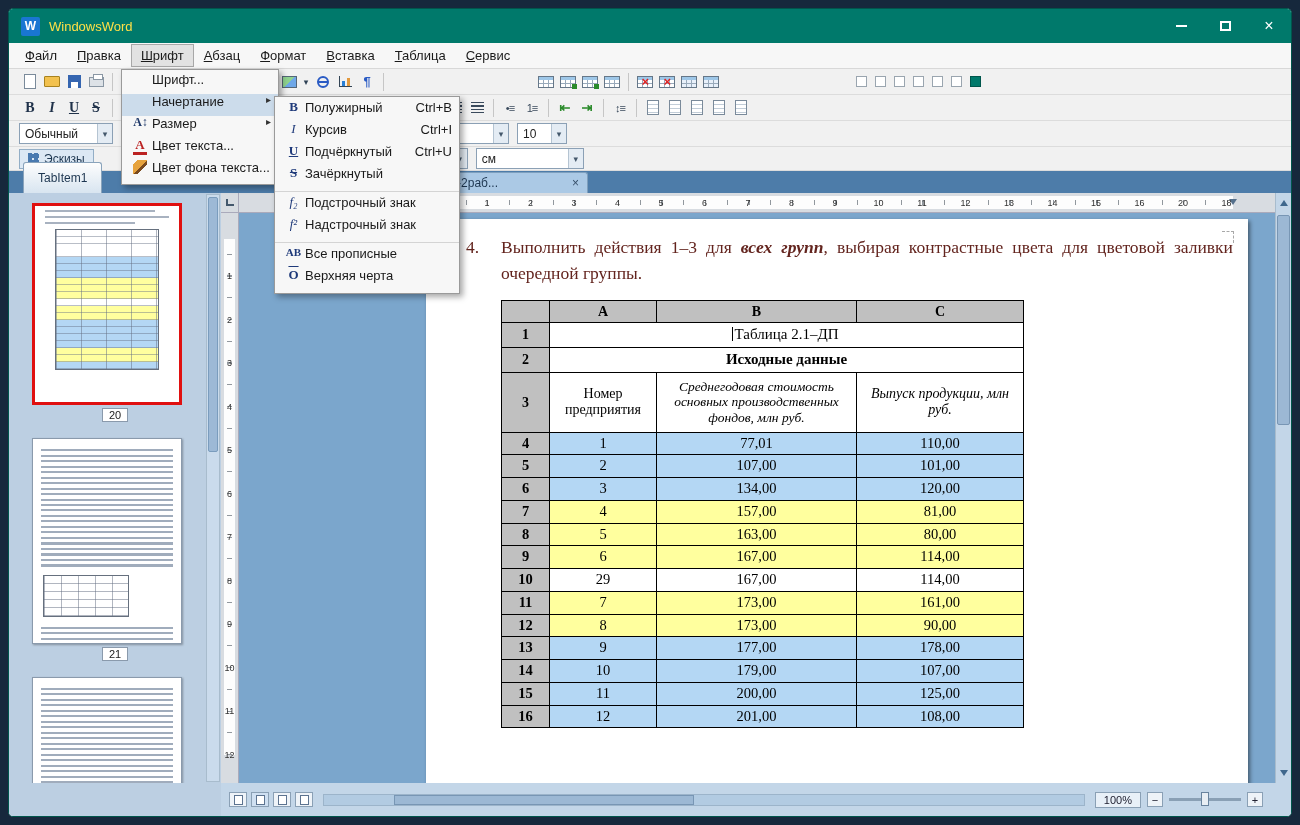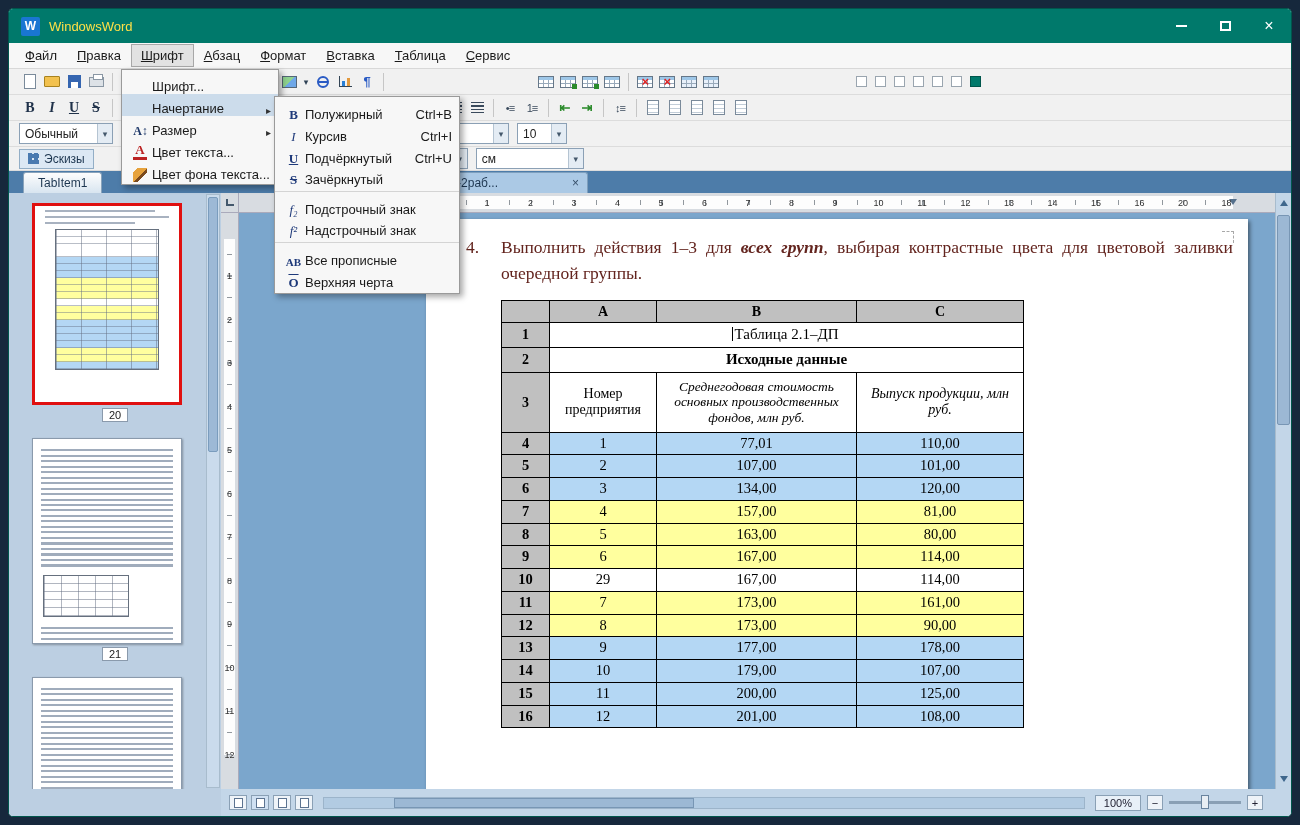--- a/index.html
+++ b/index.html
@@ -69,21 +69,21 @@
           background-image:repeating-linear-gradient(to bottom,transparent 0 3px,#c2cdd8 3px 4px)}
   .combo{height:21px;border:1px solid #8ba0b5;background:#fff;display:flex;align-items:center;font-size:12px;color:#222;padding-left:5px;flex:none}
   .combo-caret{margin-left:auto;width:15px;height:100%;background:#e4ecf4;border-left:1px solid #b5c4d2;display:flex;align-items:center;justify-content:center;font-size:9px;color:#44586c}
   .esk-btn{height:20px;display:flex;align-items:center;gap:5px;background:#dce8f4;border:1px solid #93aec6;padding:0 8px;font-size:12px;color:#1d3650;flex:none}
   .i-thumbgrid{width:11px;height:11px;display:block;background:
     repeating-linear-gradient(90deg,#4a7ab0 0 4px,transparent 4px 6px),
     repeating-linear-gradient(0deg,#4a7ab0 0 4px,transparent 4px 6px)}
 
   
   .tabstrip{height:22px;background:#4d7ca9;display:flex;align-items:flex-end;padding-left:14px;flex:none;position:relative}
-  .tab-left{height:21px;padding:0 14px;background:linear-gradient(#fdfdfd,#d8e5f0);border:1px solid #89a3bb;border-bottom:none;
+  .tab-left{height:31px;padding:0 14px;background:linear-gradient(#fdfdfd,#d8e5f0);border:1px solid #89a3bb;border-bottom:none;
             border-radius:3px 3px 0 0;display:flex;align-items:center;font-size:12px;color:#1d3650}
   .tab-doc{position:absolute;left:357px;top:1px;height:21px;width:222px;background:#abc9e5;border:1px solid #7e9fbd;border-bottom:none;
            border-radius:3px 3px 0 0;display:flex;align-items:center;font-size:12px;color:#1d3650;padding:0 8px}
   .tab-doc .tclose{margin-left:auto;font-size:12px;color:#37506a}
 
   
   .main{position:relative;flex:1;overflow:hidden}
   .thumbpanel{position:absolute;left:0;top:0;bottom:0;width:212px;background:#bccfe2;overflow:hidden}
   .thumb{width:150px;margin-left:23px;background:#fff;position:relative}
   .thumb.sel{border:3px solid #e01010;margin-top:10px;height:202px}
@@ -154,21 +154,21 @@
   tr.plain .dcell{background:#fff}
   .caret-bar{display:inline-block;width:1px;height:14px;background:#000;vertical-align:-2px;margin-right:2px}
 
   
   .vscroll{position:absolute;right:0;top:0;bottom:0;width:16px;background:#c3d6e8;border-left:1px solid #a8bccd}
   .varrow{position:absolute;left:0;width:100%;height:16px;display:flex;align-items:center;justify-content:center}
   .arr-up{width:0;height:0;border:4px solid transparent;border-bottom:6px solid #3f678c;display:block}
   .arr-down{width:0;height:0;border:4px solid transparent;border-top:6px solid #3f678c;display:block}
   .vthumb{position:absolute;left:1px;right:1px;top:22px;height:210px;background:#9cb8d4;border:1px solid #7896b4;border-radius:2px}
 
-  .bottomrow{height:27px;display:flex;flex:none}
+  .bottomrow{height:33px;display:flex;flex:none}
   .br-left{width:212px;background:#bccfe2;flex:none}
   .br-main{flex:1;background:#c3d6e8;display:flex;align-items:center;padding:0 8px;gap:4px}
   .vbtn{width:18px;height:15px;border:1px solid #8aa0b5;background:#eef3f8;display:flex;align-items:center;justify-content:center;flex:none}
   .vbtn.active{background:#cfe0f2}
   .i-view{width:9px;height:10px;border:1px solid #5c7purple}
   .i-view{width:9px;height:10px;border:1px solid #5c7390;background:#fff;display:block}
   .hscroll{flex:1;height:12px;background:#b2cbe2;border:1px solid #9cb4ca;position:relative;margin:0 6px}
   .hthumb{position:absolute;left:70px;width:300px;top:0;bottom:0;background:#9cb8d4;border:1px solid #7896b4}
   .zoomwrap{display:flex;align-items:center;gap:6px;margin-right:4px}
   .zoom-label{border:1px solid #8aa0b5;background:#e8f0f8;font-size:11px;padding:1px 8px;color:#223}
@@ -183,21 +183,21 @@
   .statusbar .seg:nth-child(1){width:96px}
   .statusbar .seg:nth-child(2){width:98px}
   .statusbar .seg:nth-child(3){width:64px}
   .statusbar .seg:nth-child(4){width:64px}
 
   
   .fmenu{position:absolute;left:112px;top:60px;width:158px;background:#f7f7f7;border:1px solid #9a9a9a;
          box-shadow:3px 3px 6px rgba(0,0,0,.35);z-index:55;padding:2px 0}
   .smenu{position:absolute;left:265px;top:87px;width:186px;background:#f7f7f7;border:1px solid #9a9a9a;
          box-shadow:3px 3px 6px rgba(0,0,0,.35);z-index:60;padding:3px 0}
-  .mi{display:flex;align-items:flex-end;height:22px;padding:0 7px;font-size:13px;color:#1a1a1a}
+  .mi{display:flex;align-items:flex-start;height:22px;padding:0 7px;font-size:13px;color:#1a1a1a}
   .mi.selected{background:#ccdceb}
   .mi.sep-after{border-bottom:1px solid #d4d4d4;height:26px;padding-bottom:4px;margin-bottom:3px}
   .fm-ic,.sm-ic{width:23px;flex:none;text-align:center;font-family:"Liberation Serif",serif;font-size:13px;color:#1f3a7a;font-weight:bold;line-height:1.1}
   .mi-label{flex:1;white-space:nowrap}
   .mi-short{margin-left:12px;white-space:nowrap}
   .mi-arrow{width:10px;text-align:right;font-size:10px;color:#333}
   .mi-size .fm-ic{font-size:12px;color:#203a6a}
   .mi-textcolor .fm-ic{color:#b22;border-bottom:3px solid #b22;width:14px;margin:0 5px 0 4px}
   .mi-bgcolor .fm-ic{background:linear-gradient(135deg,transparent 0 3px,#e6a23c 3px 10px,#7a4a1e 10px 13px,transparent 13px);height:14px;width:14px;margin:0 5px 0 4px}
   .ic-italic .sm-ic{font-style:italic;font-weight:normal}

